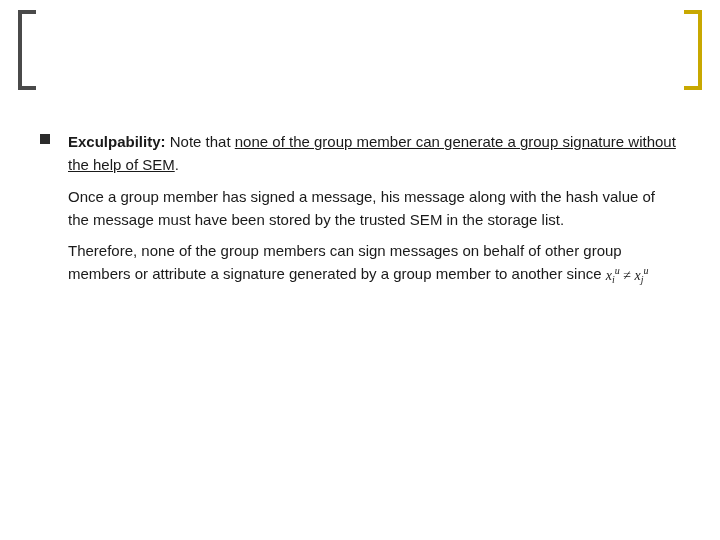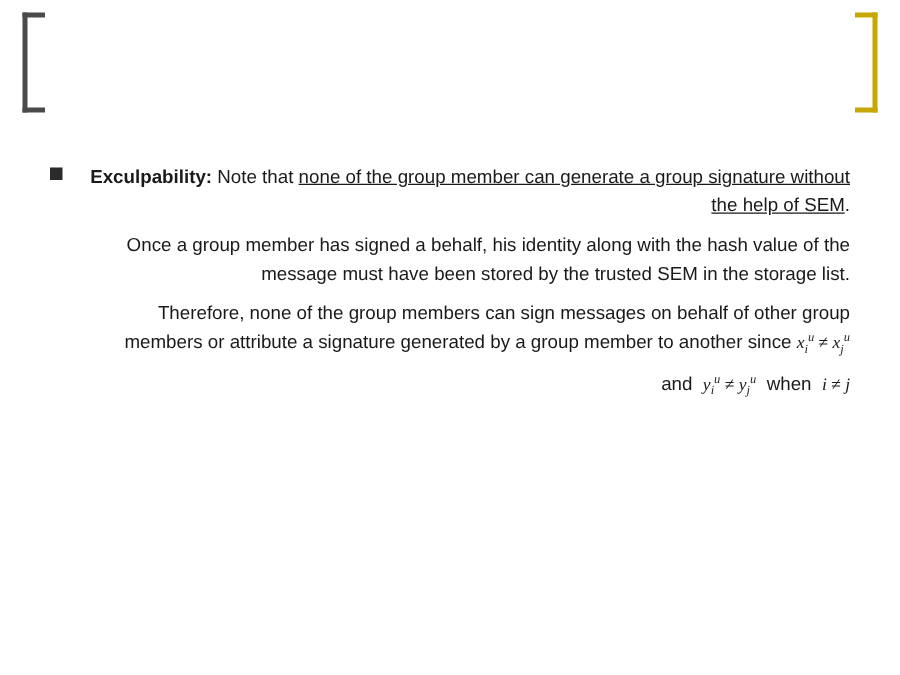--- a/index.html
+++ b/index.html
@@ -71,21 +71,20 @@
     }
 
     .text-block {
       flex: 1;
       line-height: 1.55;
       color: #1a1a1a;
     }
 
     .text-block p {
       margin-bottom: 8px;
-      text-align: right;
     }
 
     .bold-label {
       font-weight: bold;
       color: #1a1a1a;
     }
 
     .underline {
       text-decoration: underline;
     }
@@ -125,27 +124,24 @@
     <div class="bullet-dot"></div>
 
     <div class="text-block">
 
       <p>
         <span class="bold-label">Exculpability:</span>
         <span> Note that <span class="underline">none of the group member can generate a group signature without the help of SEM</span>.</span>
       </p>
 
       <p>
-        <span>Once a group member has signed a behalf, his identity along with the hash value of the message must have been stored by the trusted SEM in the storage list.</span>
+        <span>Once a group member has signed a message, his message along with the hash value of the message must have been stored by the trusted SEM in the storage list.</span>
       </p>
 
       <p>
         <span>Therefore, none of the group members can sign messages on behalf of other group members or attribute a signature generated by a group member to another since&nbsp;</span><span class="math-expr"><em>x</em><span class="math-sub">i</span><span class="math-sup">u</span>&nbsp;<span class="neq">≠</span>&nbsp;<em>x</em><span class="math-sub">j</span><span class="math-sup">u</span></span>
       </p>
 
-      <p>
-        <span>and</span>&nbsp;&nbsp;<span class="math-expr"><em>y</em><span class="math-sub">i</span><span class="math-sup">u</span>&nbsp;<span class="neq">≠</span>&nbsp;<em>y</em><span class="math-sub">j</span><span class="math-sup">u</span></span>&nbsp;&nbsp;<span>when</span>&nbsp;&nbsp;<span class="math-expr"><em>i</em>&nbsp;<span class="neq">≠</span>&nbsp;<em>j</em></span>
-      </p>
 
     </div>
   </div>
 
 </div>
 
 </body></html>

